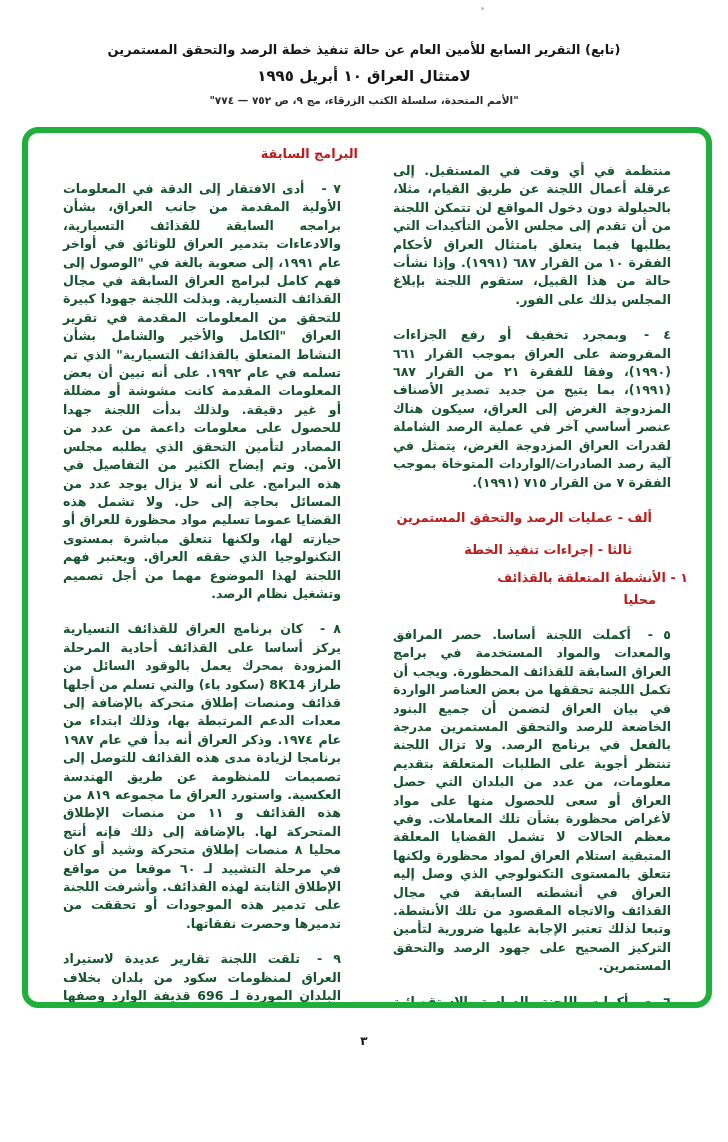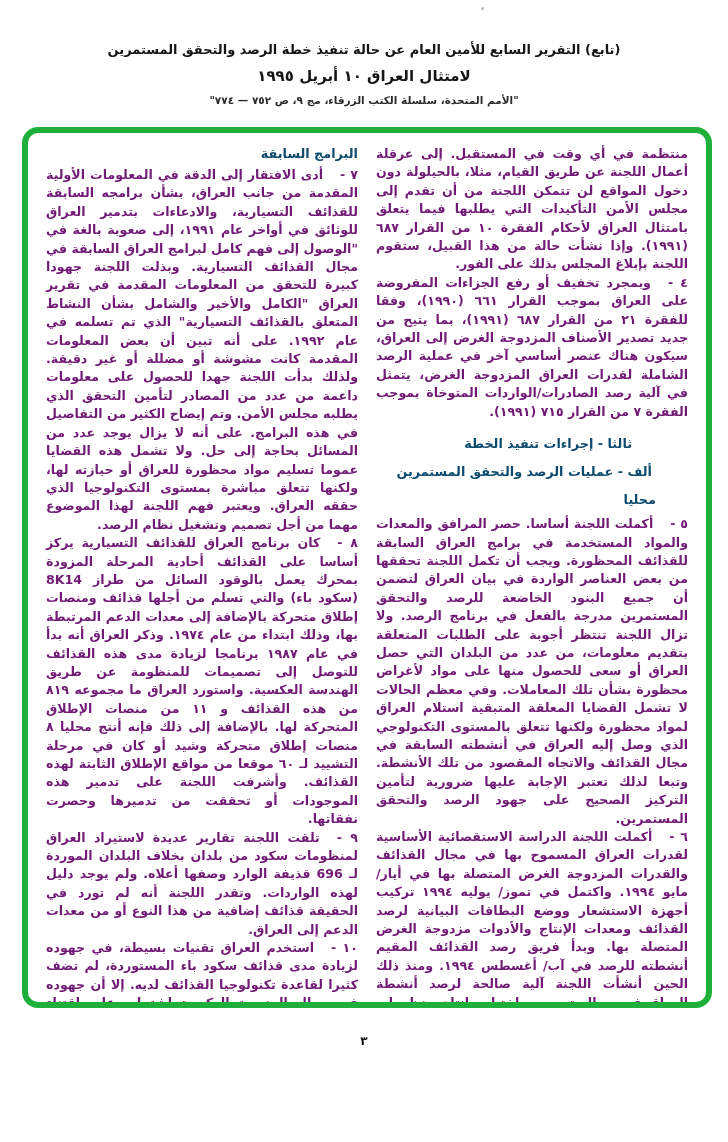--- a/index.html
+++ b/index.html
@@ -43,26 +43,26 @@
   }
   .col{
     width:312px;
     direction:rtl;
   }
   .body-p{
     font-size:12.6px;
     font-weight:bold;
     line-height:18.4px;
     text-align:justify;
-    margin:0;
-    color:#701a75;
+    margin:17px;
+    color:#14532d;
   }
   .p-num{ margin-left:17px; white-space:nowrap; }
   .sec-h{
-    font-size:12.8px;font-weight:bold;color:#0c4a6e;
+    font-size:12.8px;font-weight:bold;color:#b91c1c;
     text-align:right;line-height:18px;
     margin:0;
   }
   .h-third{ margin:14px 56px 10px 0; }
   .h-alif{ margin:2px 36px 10px 0; }
   .h-one{ margin:2px 0 4px 0; }
   .h-summary{ margin:0 32px 6px 0; }
   .h-prev{ margin:0 0 3px 0; }
   footer{
     position:absolute;left:0;top:1030px;width:728px;
@@ -81,22 +81,23 @@
   <div class="title-line1">(تابع) التقرير السابع للأمين العام عن حالة تنفيذ خطة الرصد والتحقق المستمرين</div>
   <div class="title-line2">لامتثال العراق ١٠ أبريل ١٩٩٥</div>
   <div class="source-line">"الأمم المتحدة، سلسلة الكتب الزرقاء، مج ٩، ص ٧٥٢ — ٧٧٤"</div>
 </header>
 
 <div class="content-frame">
 
   <div class="col">
     <p class="body-p">منتظمة في أي وقت في المستقبل. إلى عرقلة أعمال اللجنة عن طريق القيام، مثلا، بالحيلولة دون دخول المواقع لن تتمكن اللجنة من أن تقدم إلى مجلس الأمن التأكيدات التي يطلبها فيما يتعلق بامتثال العراق لأحكام الفقرة ١٠ من القرار ٦٨٧ (١٩٩١). وإذا نشأت حالة من هذا القبيل، ستقوم اللجنة بإبلاغ المجلس بذلك على الفور.</p>
     <p class="body-p"><span class="p-num">٤ -</span><span>وبمجرد تخفيف أو رفع الجزاءات المفروضة على العراق بموجب القرار ٦٦١ (١٩٩٠)، وفقا للفقرة ٢١ من القرار ٦٨٧ (١٩٩١)، بما يتيح من جديد تصدير الأصناف المزدوجة الغرض إلى العراق، سيكون هناك عنصر أساسي آخر في عملية الرصد الشاملة لقدرات العراق المزدوجة الغرض، يتمثل في آلية رصد الصادرات/الواردات المتوخاة بموجب الفقرة ٧ من القرار ٧١٥ (١٩٩١).</span></p>
+    <h3 class="sec-h h-alif">ألف - عمليات الرصد والتحقق المستمرين</h3>
     <h3 class="sec-h h-third">ثالثا - إجراءات تنفيذ الخطة</h3>
-    <h3 class="sec-h h-alif">ألف - عمليات الرصد والتحقق المستمرين</h3>
+    <h3 class="sec-h h-one">١ - الأنشطة المتعلقة بالقذائف</h3>
     <h4 class="sec-h h-summary">محليا</h4>
     <p class="body-p"><span class="p-num">٥ -</span><span>أكملت اللجنة أساسا. حصر المرافق والمعدات والمواد المستخدمة في برامج العراق السابقة للقذائف المحظورة. ويجب أن تكمل اللجنة تحققها من بعض العناصر الواردة في بيان العراق لتضمن أن جميع البنود الخاضعة للرصد والتحقق المستمرين مدرجة بالفعل في برنامج الرصد. ولا تزال اللجنة تنتظر أجوبة على الطلبات المتعلقة بتقديم معلومات، من عدد من البلدان التي حصل العراق أو سعى للحصول منها على مواد لأغراض محظورة بشأن تلك المعاملات. وفي معظم الحالات لا تشمل القضايا المعلقة المتبقية استلام العراق لمواد محظورة ولكنها تتعلق بالمستوى التكنولوجي الذي وصل إليه العراق في أنشطته السابقة في مجال القذائف والاتجاه المقصود من تلك الأنشطة. وتبعا لذلك تعتبر الإجابة عليها ضرورية لتأمين التركيز الصحيح على جهود الرصد والتحقق المستمرين.</span></p>
     <p class="body-p"><span class="p-num">٦ -</span><span>أكملت اللجنة الدراسة الاستقصائية الأساسية لقدرات العراق المسموح بها في مجال القذائف والقدرات المزدوجة الغرض المتصلة بها في أيار/ مايو ١٩٩٤. واكتمل في تموز/ يوليه ١٩٩٤ تركيب أجهزة الاستشعار ووضع البطاقات البيانية لرصد القذائف ومعدات الإنتاج والأدوات مزدوجة الغرض المتصلة بها. وبدأ فريق رصد القذائف المقيم أنشطته للرصد في آب/ أغسطس ١٩٩٤. ومنذ ذلك الحين أنشأت اللجنة آلية صالحة لرصد أنشطة العراق في مجال تصميم واختبار وإنتاج منظومات القذائف المسموح بها والأصناف المزدوجة الغرض المتصلة بها. وقدم العراق الدعم لتأمين التشغيل السليم لنظام الرصد. وقد أصبح نظام رصد القذائف الآن جاهزا للعمل.</span></p>
   </div>
 
   <div class="col">
     <h3 class="sec-h h-prev">البرامج السابقة</h3>
     <p class="body-p"><span class="p-num">٧ -</span><span>أدى الافتقار إلى الدقة في المعلومات الأولية المقدمة من جانب العراق، بشأن برامجه السابقة للقذائف التسيارية، والادعاءات بتدمير العراق للوثائق في أواخر عام ١٩٩١، إلى صعوبة بالغة في "الوصول إلى فهم كامل لبرامج العراق السابقة في مجال القذائف التسيارية. وبذلت اللجنة جهودا كبيرة للتحقق من المعلومات المقدمة في تقرير العراق "الكامل والأخير والشامل بشأن النشاط المتعلق بالقذائف التسيارية" الذي تم تسلمه في عام ١٩٩٢. على أنه تبين أن بعض المعلومات المقدمة كانت مشوشة أو مضللة أو غير دقيقة. ولذلك بدأت اللجنة جهدا للحصول على معلومات داعمة من عدد من المصادر لتأمين التحقق الذي يطلبه مجلس الأمن. وتم إيضاح الكثير من التفاصيل في هذه البرامج. على أنه لا يزال يوجد عدد من المسائل بحاجة إلى حل. ولا تشمل هذه القضايا عموما تسليم مواد محظورة للعراق أو حيازته لها، ولكنها تتعلق مباشرة بمستوى التكنولوجيا الذي حققه العراق. ويعتبر فهم اللجنة لهذا الموضوع مهما من أجل تصميم وتشغيل نظام الرصد.</span></p>
     <p class="body-p"><span class="p-num">٨ -</span><span>كان برنامج العراق للقذائف التسيارية يركز أساسا على القذائف أحادية المرحلة المزودة بمحرك يعمل بالوقود السائل من طراز 8K14 (سكود باء) والتي تسلم من أجلها قذائف ومنصات إطلاق متحركة بالإضافة إلى معدات الدعم المرتبطة بها، وذلك ابتداء من عام ١٩٧٤. وذكر العراق أنه بدأ في عام ١٩٨٧ برنامجا لزيادة مدى هذه القذائف للتوصل إلى تصميمات للمنظومة عن طريق الهندسة العكسية. واستورد العراق ما مجموعه ٨١٩ من هذه القذائف و ١١ من منصات الإطلاق المتحركة لها. بالإضافة إلى ذلك فإنه أنتج محليا ٨ منصات إطلاق متحركة وشيد أو كان في مرحلة التشييد لـ ٦٠ موقعا من مواقع الإطلاق الثابتة لهذه القذائف. وأشرفت اللجنة على تدمير هذه الموجودات أو تحققت من تدميرها وحصرت نفقاتها.</span></p>
     <p class="body-p"><span class="p-num">٩ -</span><span>تلقت اللجنة تقارير عديدة لاستيراد العراق لمنظومات سكود من بلدان بخلاف البلدان الموردة لـ 696 قذيفة الوارد وصفها أعلاه. ولم يوجد دليل لهذه الواردات. وتقدر اللجنة أنه لم تورد في الحقيقة قذائف إضافية من هذا النوع أو من معدات الدعم إلى العراق.</span></p>

